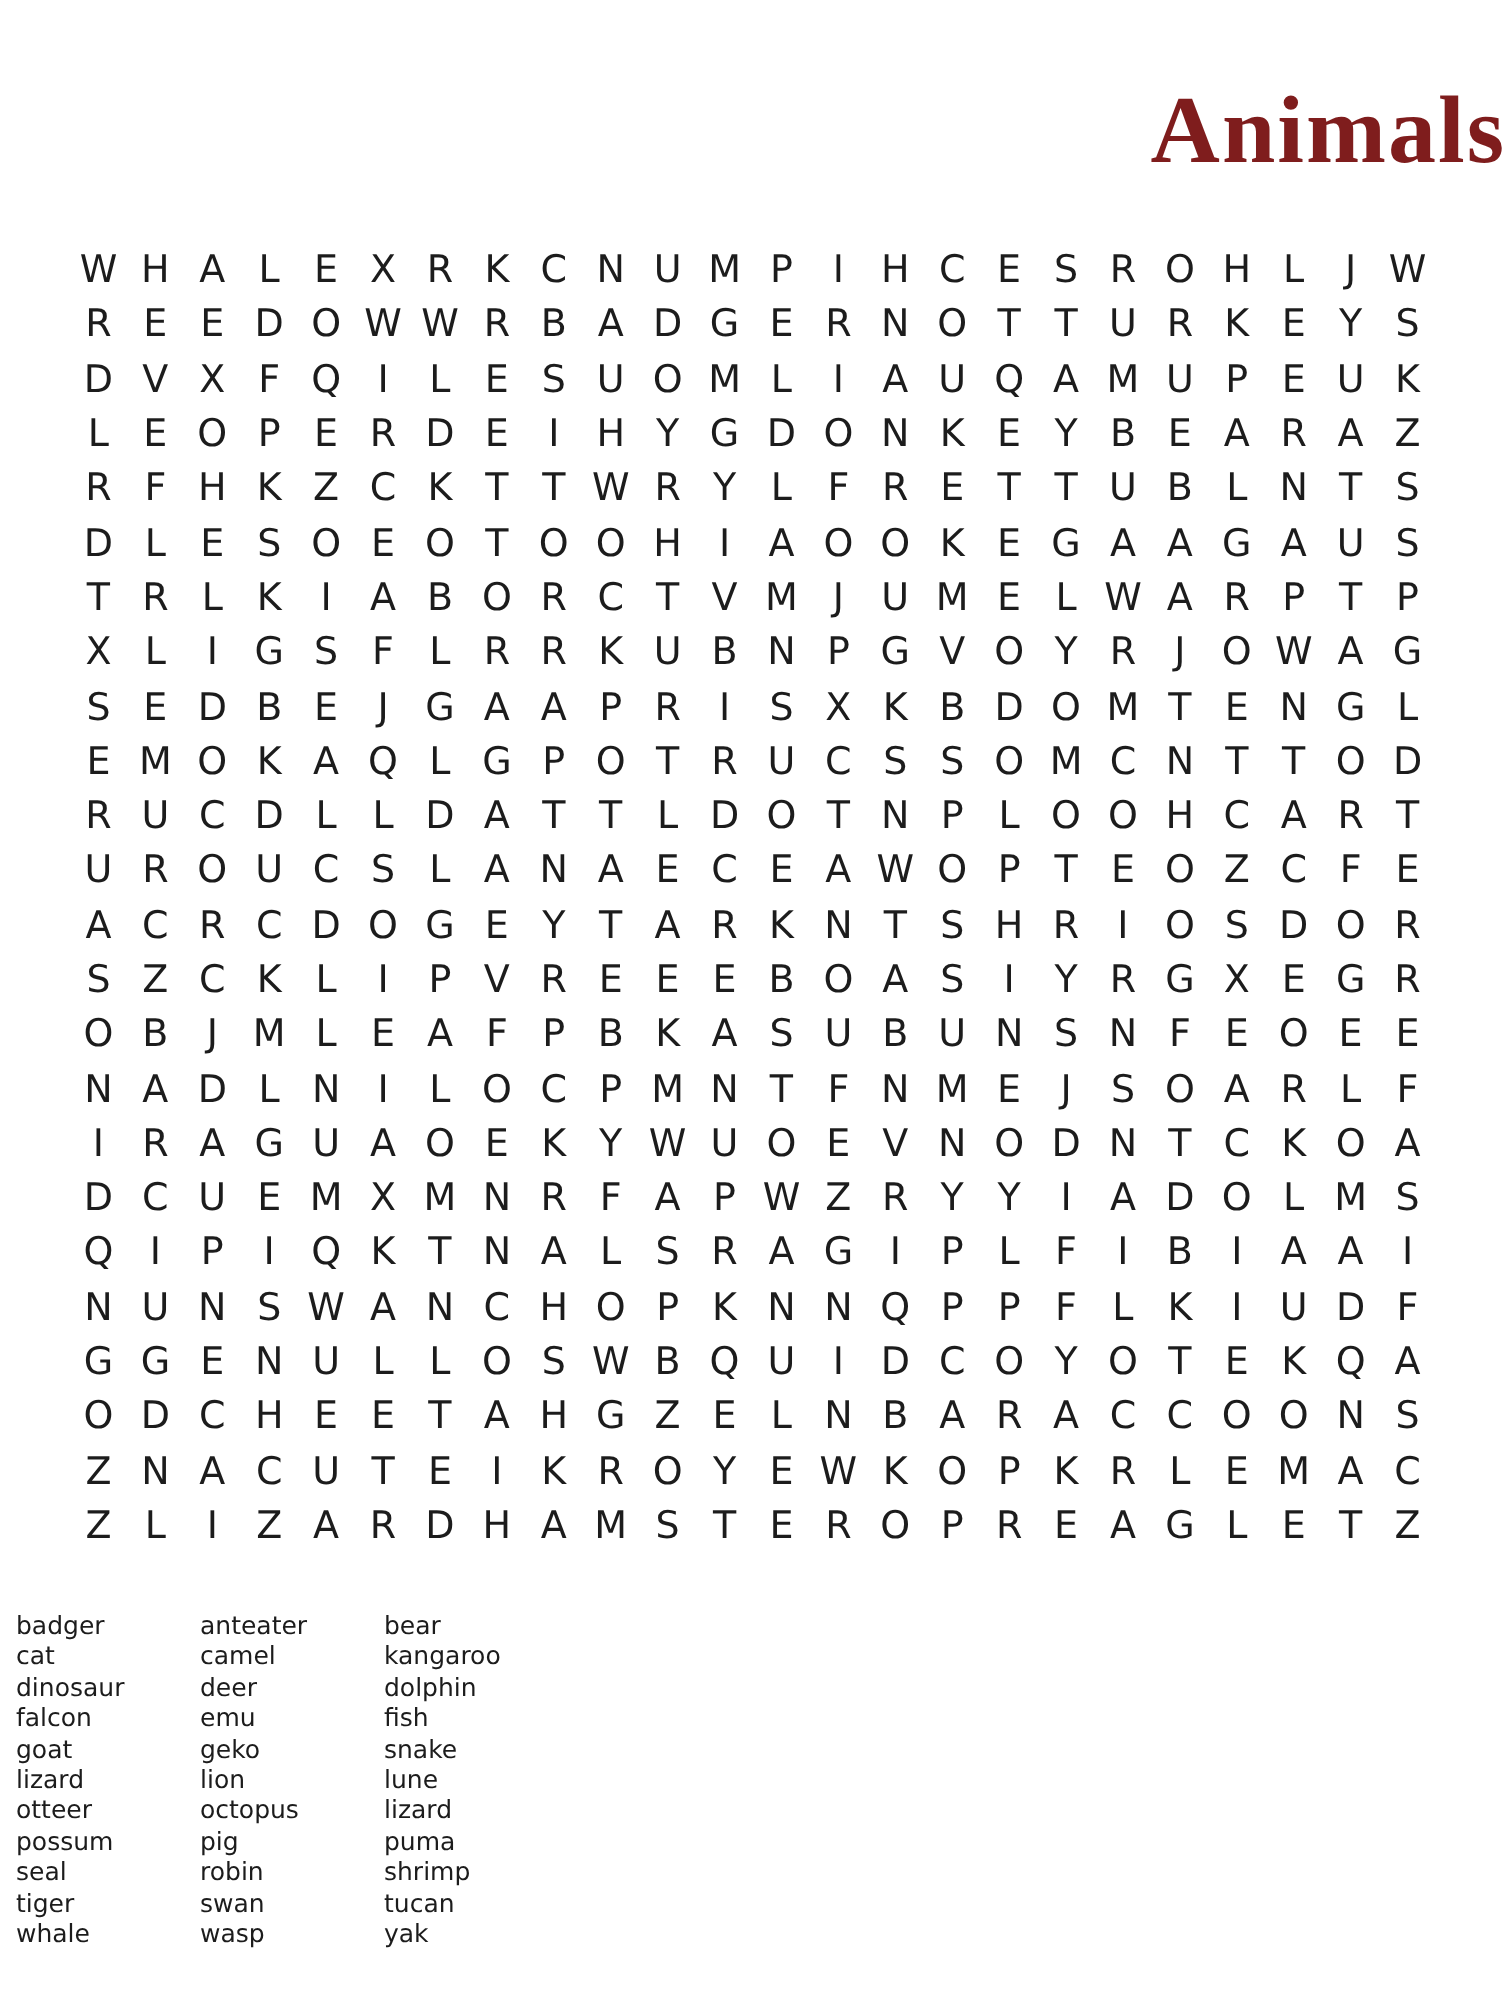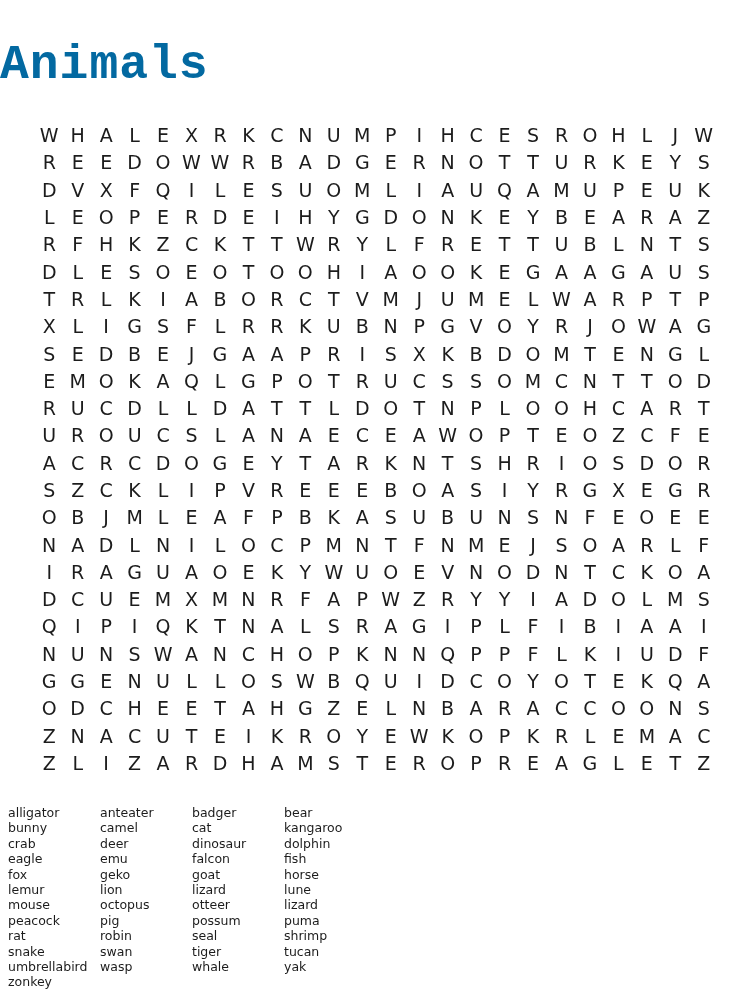--- a/index.html
+++ b/index.html
@@ -17,26 +17,26 @@
     width: 753px;
     height: 1000px;
     background: #ffffff;
   }
   .title {
     position: absolute;
     top: 38px;
     left: 0;
     width: 753px;
     margin: 0;
-    text-align: left;
+    text-align: right;
     font-size: 48px;
     font-weight: bold;
     letter-spacing: 1px;
-    color: #0369a1;
-    font-family: Liberation Mono, monospace;
+    color: #7f1d1d;
+    font-family: Liberation Serif, serif;
   }
   .letter-grid {
     position: absolute;
     top: 122px;
     left: 35px;
     width: 683px;
   }
   .grid-row {
     display: grid;
     grid-template-columns: repeat(24, 1fr);
@@ -700,65 +700,51 @@
         <span class="grid-cell">A</span>
         <span class="grid-cell">G</span>
         <span class="grid-cell">L</span>
         <span class="grid-cell">E</span>
         <span class="grid-cell">T</span>
         <span class="grid-cell">Z</span>
       </div>
     </div>
   <div class="word-list">
       <div class="word-column">
-        <span class="word-item">alligator</span>
-        <span class="word-item">bunny</span>
-        <span class="word-item">crab</span>
-        <span class="word-item">eagle</span>
-        <span class="word-item">fox</span>
-        <span class="word-item">lemur</span>
-        <span class="word-item">mouse</span>
-        <span class="word-item">peacock</span>
-        <span class="word-item">rat</span>
-        <span class="word-item">snake</span>
-        <span class="word-item">umbrellabird</span>
-        <span class="word-item">zonkey</span>
+        <span class="word-item">badger</span>
+        <span class="word-item">cat</span>
+        <span class="word-item">dinosaur</span>
+        <span class="word-item">falcon</span>
+        <span class="word-item">goat</span>
+        <span class="word-item">lizard</span>
+        <span class="word-item">otteer</span>
+        <span class="word-item">possum</span>
+        <span class="word-item">seal</span>
+        <span class="word-item">tiger</span>
+        <span class="word-item">whale</span>
       </div>
       <div class="word-column">
         <span class="word-item">anteater</span>
         <span class="word-item">camel</span>
         <span class="word-item">deer</span>
         <span class="word-item">emu</span>
         <span class="word-item">geko</span>
         <span class="word-item">lion</span>
         <span class="word-item">octopus</span>
         <span class="word-item">pig</span>
         <span class="word-item">robin</span>
         <span class="word-item">swan</span>
         <span class="word-item">wasp</span>
       </div>
       <div class="word-column">
-        <span class="word-item">badger</span>
-        <span class="word-item">cat</span>
-        <span class="word-item">dinosaur</span>
-        <span class="word-item">falcon</span>
-        <span class="word-item">goat</span>
-        <span class="word-item">lizard</span>
-        <span class="word-item">otteer</span>
-        <span class="word-item">possum</span>
-        <span class="word-item">seal</span>
-        <span class="word-item">tiger</span>
-        <span class="word-item">whale</span>
-      </div>
-      <div class="word-column">
         <span class="word-item">bear</span>
         <span class="word-item">kangaroo</span>
         <span class="word-item">dolphin</span>
         <span class="word-item">fish</span>
-        <span class="word-item">horse</span>
+        <span class="word-item">snake</span>
         <span class="word-item">lune</span>
         <span class="word-item">lizard</span>
         <span class="word-item">puma</span>
         <span class="word-item">shrimp</span>
         <span class="word-item">tucan</span>
         <span class="word-item">yak</span>
       </div>
     </div>
 </div>
 

